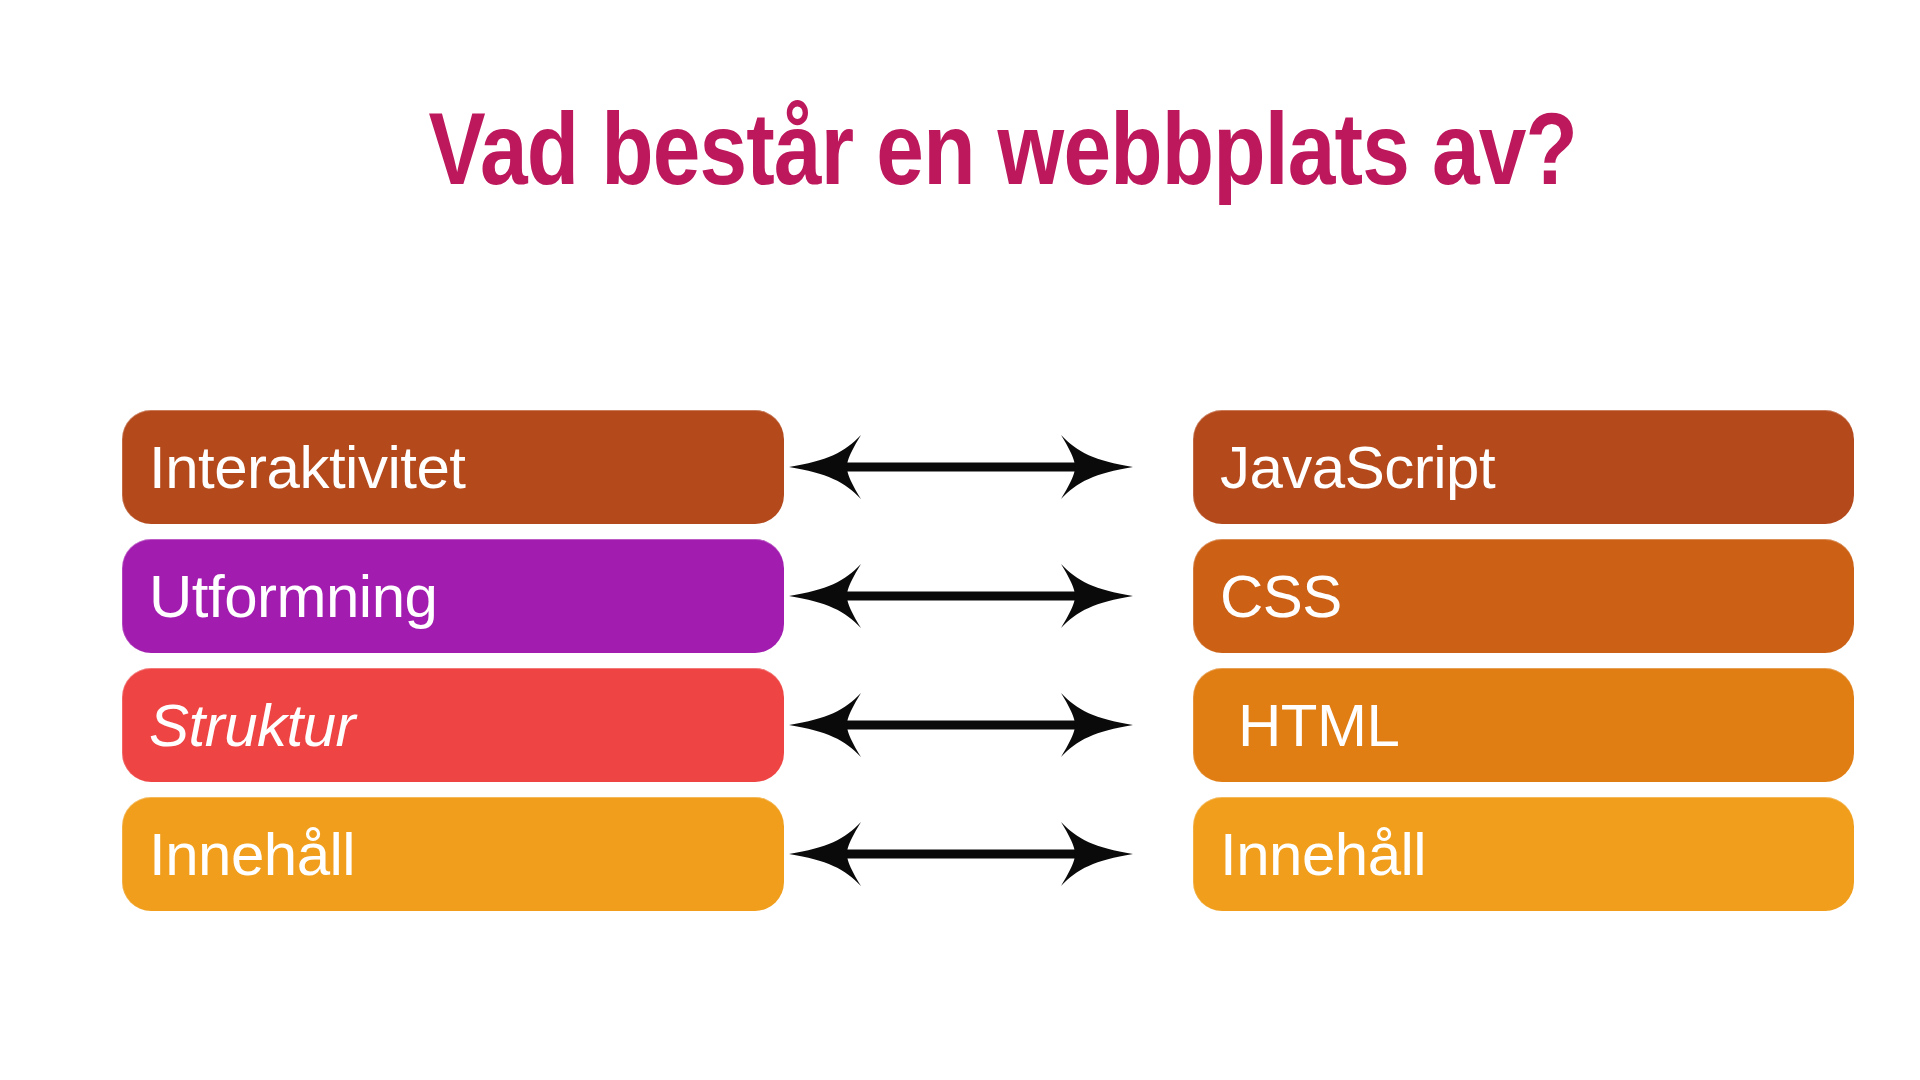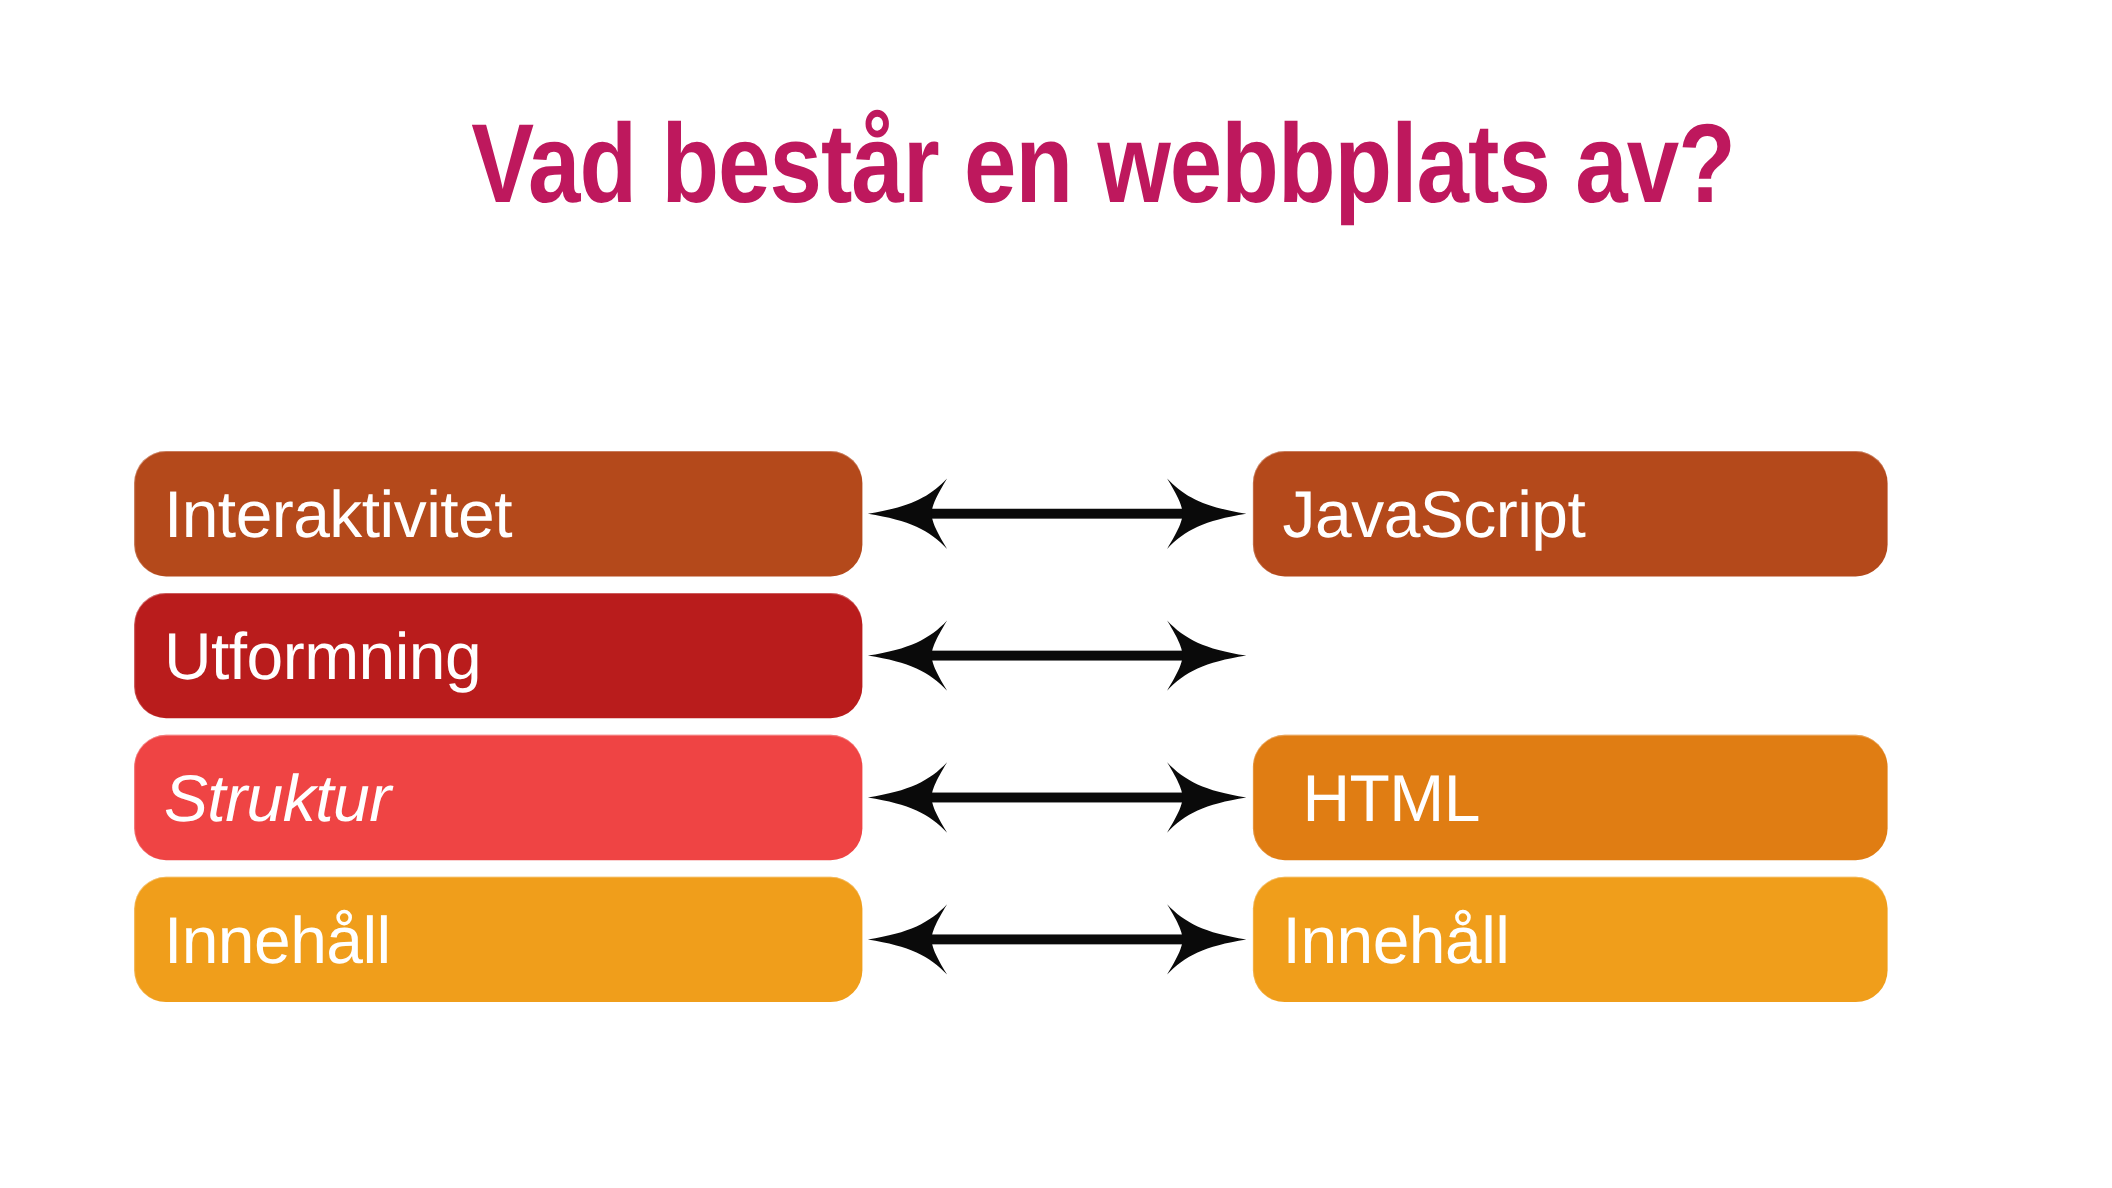--- a/index.html
+++ b/index.html
@@ -48,21 +48,21 @@
     top: 0;
     height: 114px;
     border-radius: 29px;
     display: flex;
     align-items: center;
     box-sizing: border-box;
     padding-left: 27px;
     box-shadow: inset 0 1px 0 rgba(255,255,255,0.28), inset 1px 0 0 rgba(255,255,255,0.18);
   }
   .box-left  { left: 122px;  width: 662px; }
-  .box-right { left: 1139px; width: 577px; align-items: center; }
+  .box-right { left: 1193px; width: 661px; align-items: center; }
   .box-label {
     color: #ffffff;
     font-size: 60px;
     font-weight: 400;
     letter-spacing: -0.5px;
     white-space: nowrap;
   }
   .arrow {
     position: absolute;
     left: 787px;
@@ -88,28 +88,31 @@
       <rect x="45" y="30.5" width="258" height="9"></rect>
       <path d="M2,35 C40,29 58,20 74,3 C63,21 60,29 60,35 C60,41 63,49 74,67 C58,50 40,41 2,35 Z"></path>
       <path d="M346,35 C308,29 290,20 274,3 C285,21 288,29 288,35 C288,41 285,49 274,67 C290,50 308,41 346,35 Z"></path>
     </svg>
     <div class="box box-right" style="background-color: rgb(180, 73, 27);">
       <span class="box-label" style="color: rgb(255, 255, 255);">JavaScript</span>
     </div>
   </div>
 
   <div class="row">
-    <div class="box box-left" style="background-color: #b91c1c;">
+    <div class="box box-left" style="background-color: #a21caf;">
       <span class="box-label" style="color: rgb(255, 255, 255);">Utformning</span>
     </div>
     <svg class="arrow" viewBox="0 0 348 70" style="fill: rgb(10, 10, 10);">
       <rect x="45" y="30.5" width="258" height="9"></rect>
       <path d="M2,35 C40,29 58,20 74,3 C63,21 60,29 60,35 C60,41 63,49 74,67 C58,50 40,41 2,35 Z"></path>
       <path d="M346,35 C308,29 290,20 274,3 C285,21 288,29 288,35 C288,41 285,49 274,67 C290,50 308,41 346,35 Z"></path>
     </svg>
+    <div class="box box-right" style="background-color: rgb(204, 97, 22);">
+      <span class="box-label" style="color: rgb(255, 255, 255);">CSS</span>
+    </div>
   </div>
 
   <div class="row">
     <div class="box box-left" style="background-color: #ef4444; font-style: italic;">
       <span class="box-label" style="color: rgb(255, 255, 255);">Struktur</span>
     </div>
     <svg class="arrow" viewBox="0 0 348 70" style="fill: rgb(10, 10, 10);">
       <rect x="45" y="30.5" width="258" height="9"></rect>
       <path d="M2,35 C40,29 58,20 74,3 C63,21 60,29 60,35 C60,41 63,49 74,67 C58,50 40,41 2,35 Z"></path>
       <path d="M346,35 C308,29 290,20 274,3 C285,21 288,29 288,35 C288,41 285,49 274,67 C290,50 308,41 346,35 Z"></path>

